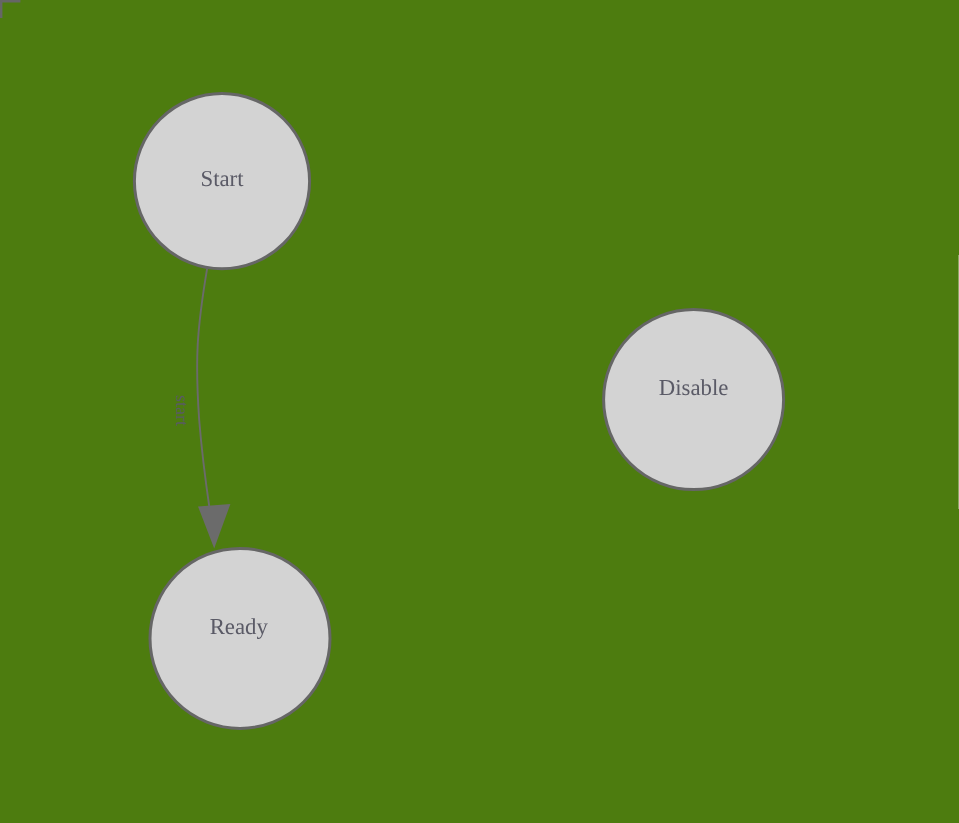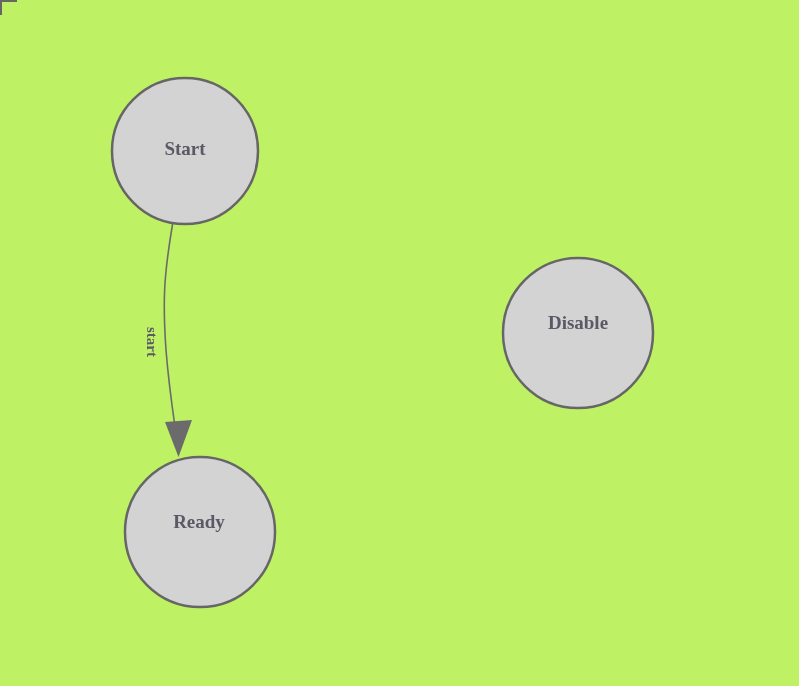--- a/index.html
+++ b/index.html
@@ -50,21 +50,21 @@
   }
   .corner-bracket {
     fill: none;
     stroke-linecap: butt;
     stroke-linejoin: miter;
   }
 </style>
 </head>
 <body>
 
-<div id="canvas" style="width: 799px; height: 686px; background: #bef264; font-weight: bold;">
+<div id="canvas" style="width: 799px; height: 686px; background: #4d7c0f;">
 
   <svg id="diagram-svg" viewBox="0 0 799 686" xmlns="http://www.w3.org/2000/svg" style="width: 799px; height: 686px;">
 
     <path class="corner-bracket" stroke="#666666" stroke-width="2" d="M 17 1 L 1 1 L 1 15"></path>
 
     <g>
       <path class="edge-path" stroke="#6b6b6b" stroke-width="1.6" d="M 172.5 224.5 C 164 275 162.5 300 166 350 C 169.5 394 175 425 177.5 444"></path>
       <polygon fill="#6b6b6b" points="165,422 192,420 178.5,457"></polygon>
       <text class="edge-label" x="150" y="342" transform="rotate(90 150 342)" fill="#5a5a66">start</text>
     </g>

